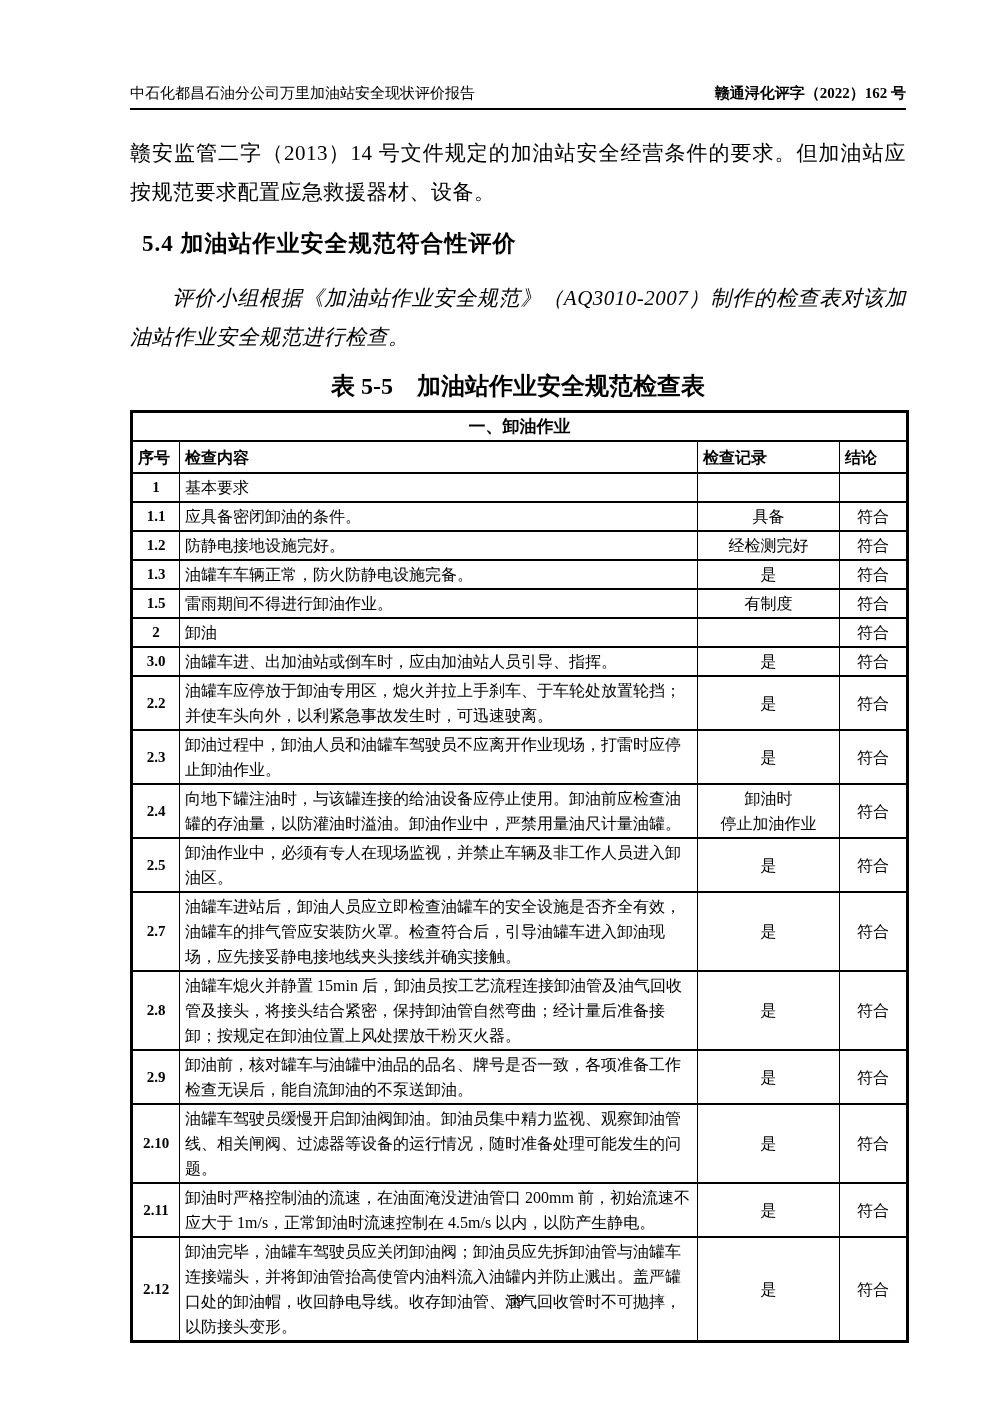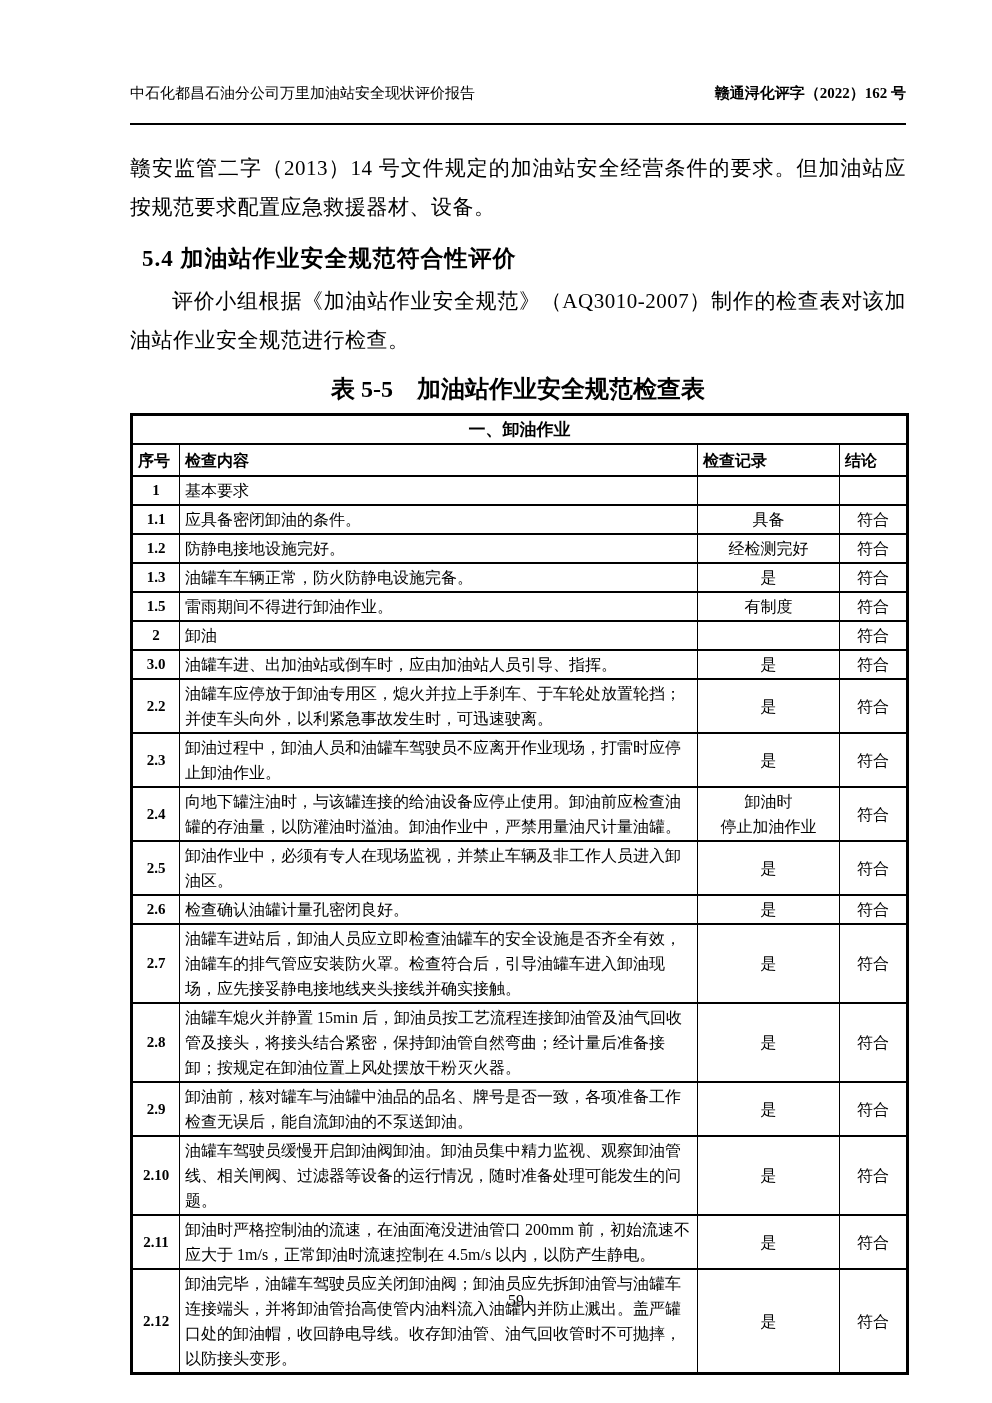--- a/index.html
+++ b/index.html
@@ -15,34 +15,34 @@
     box-sizing: border-box;
     width: 992px; height: 1403px;
     padding: 84px 86px 0 130px;
   }
   
   .doc-header {
     display: flex;
     justify-content: space-between;
     align-items: baseline;
     font-size: 15px;
-    padding-bottom: 20px;
+    padding-bottom: 5px;
     border-bottom: 2px solid #000;
     text-align: right;
   }
   .doc-header .right { font-weight: bold; font-weight: 600; }
   
   .body-text {
     margin: 24px 0 0 0;
     font-size: 21px;
     line-height: 1.85;
     text-align: justify;
     letter-spacing: 0.5px;
   }
-  .body-text.indent { text-indent: 2em; margin-top: 8px; }
+  .body-text.indent { text-indent: 2em; margin-top: 20px; font-style: italic; }
   .section-heading {
     margin: 16px 0 0 12px;
     font-size: 23px;
     font-weight: bold;
     letter-spacing: 1px;
   }
   .table-caption {
     margin: 14px 0 8px 0;
     text-align: center;
     font-size: 24px;
@@ -195,26 +195,20 @@
 停止加油作业</td>
           <td class="conclusion">符合</td>
         </tr>
       <tr>
           <td class="no">2.5</td>
           <td class="content">卸油作业中，必须有专人在现场监视，并禁止车辆及非工作人员进入卸油区。</td>
           <td class="record">是</td>
           <td class="conclusion">符合</td>
         </tr>
       <tr>
-          <td class="no">2.6</td>
-          <td class="content">检查确认油罐计量孔密闭良好。</td>
-          <td class="record">是</td>
-          <td class="conclusion">符合</td>
-        </tr>
-      <tr>
           <td class="no">2.7</td>
           <td class="content">油罐车进站后，卸油人员应立即检查油罐车的安全设施是否齐全有效，油罐车的排气管应安装防火罩。检查符合后，引导油罐车进入卸油现场，应先接妥静电接地线夹头接线并确实接触。</td>
           <td class="record">是</td>
           <td class="conclusion">符合</td>
         </tr>
       <tr>
           <td class="no">2.8</td>
           <td class="content">油罐车熄火并静置 15min 后，卸油员按工艺流程连接卸油管及油气回收管及接头，将接头结合紧密，保持卸油管自然弯曲；经计量后准备接卸；按规定在卸油位置上风处摆放干粉灭火器。</td>
           <td class="record">是</td>
           <td class="conclusion">符合</td>

